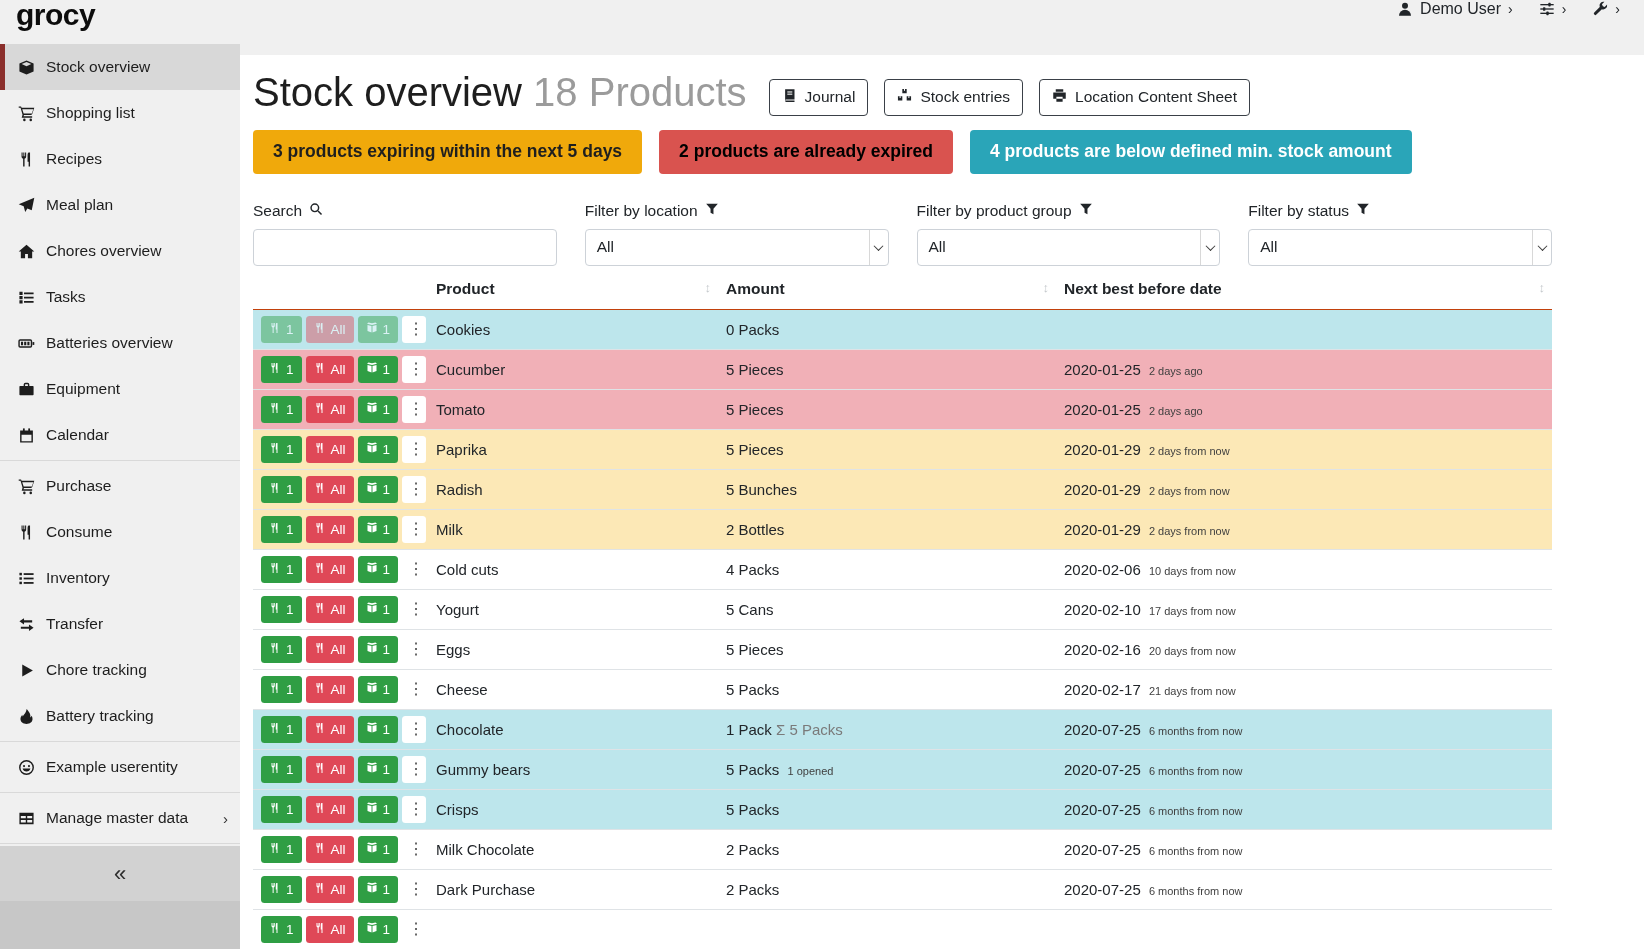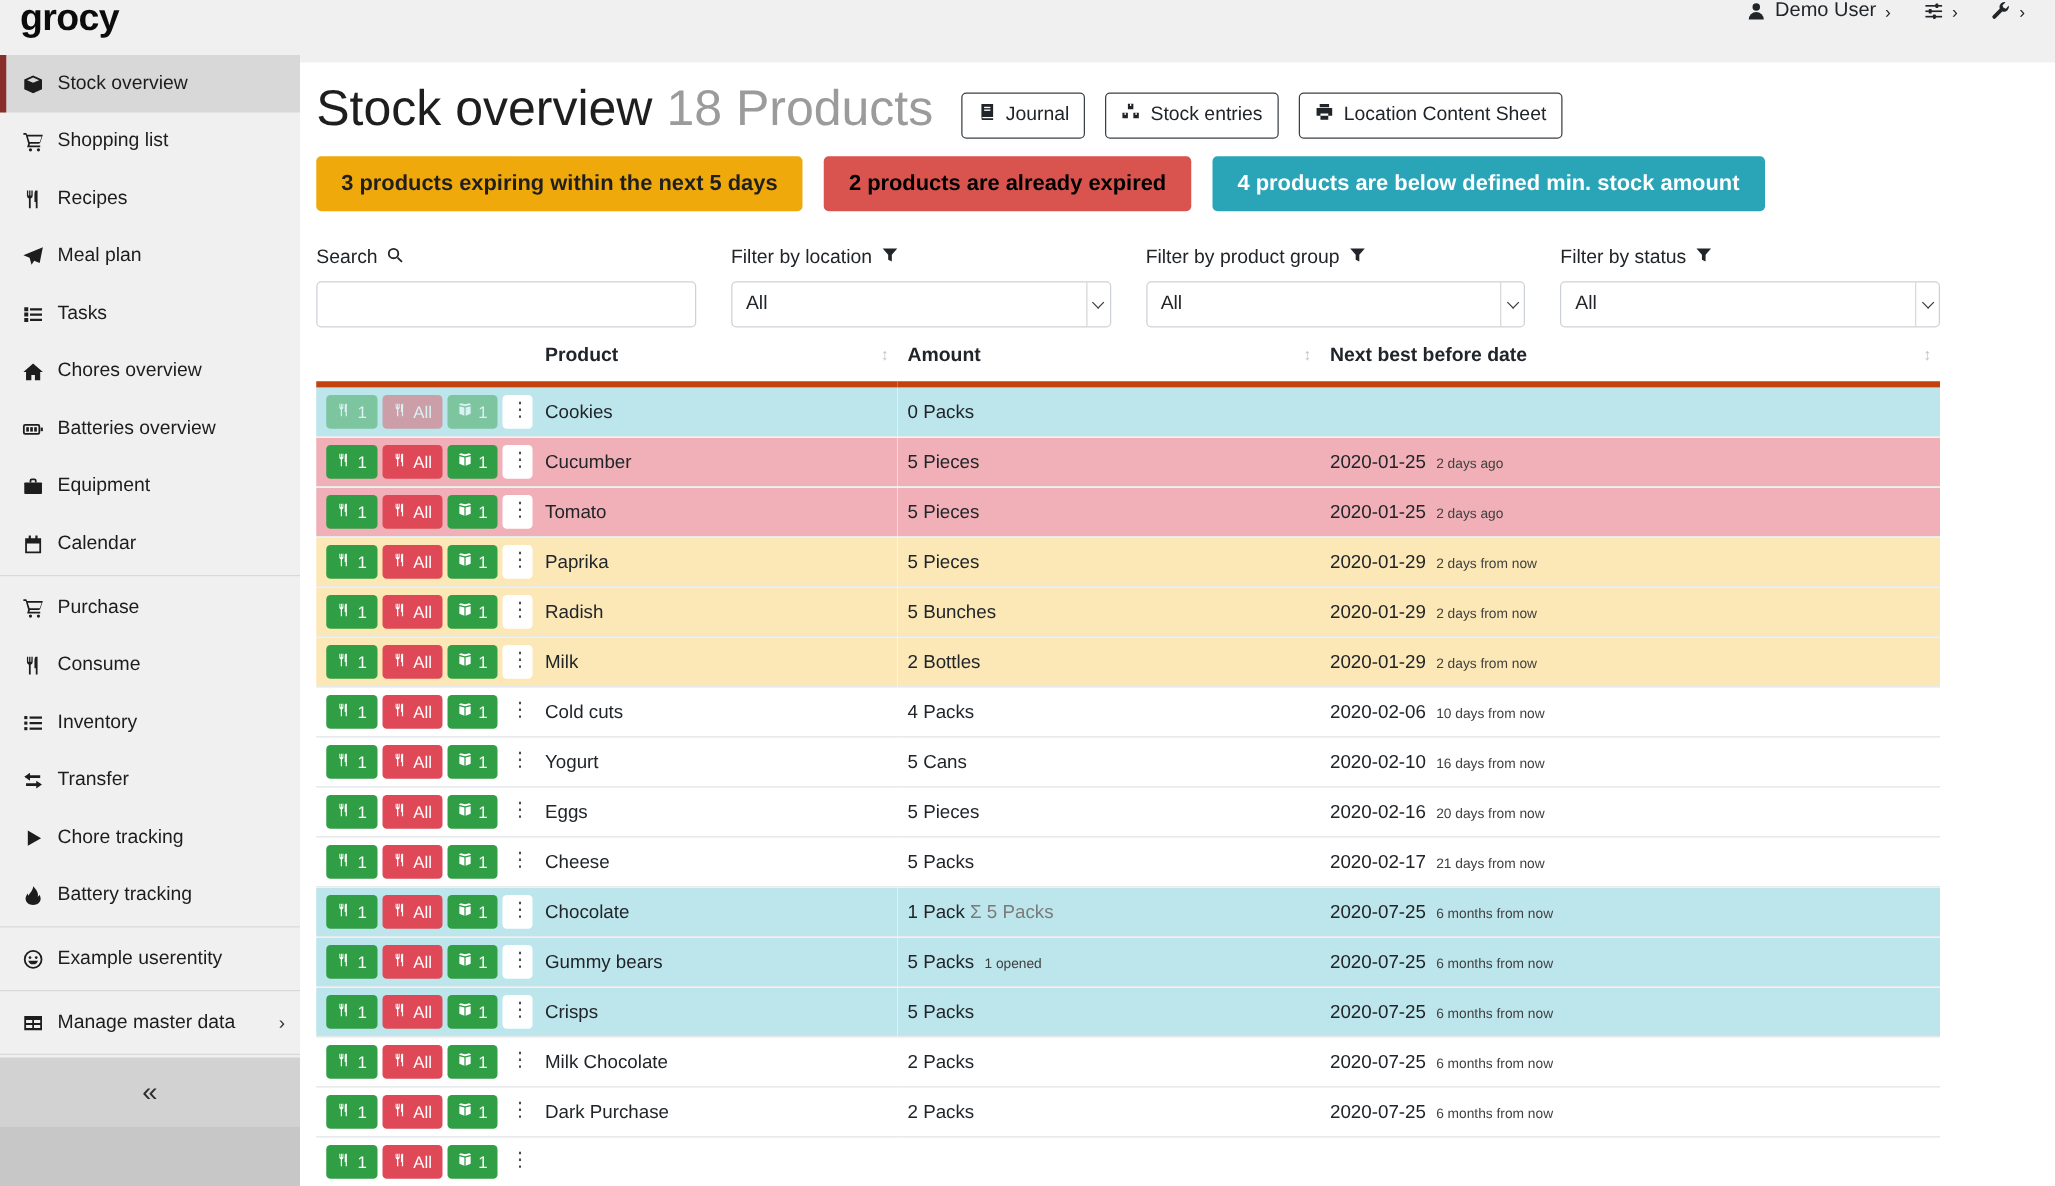--- a/index.html
+++ b/index.html
@@ -52,21 +52,21 @@
   .filter-label { display: flex; align-items: center; gap: 7px; font-size: 15.5px; margin-bottom: 9px; }
   .filter-label svg { width: 14px; height: 14px; }
   .control { height: 37px; border: 1px solid #cdd2d8; border-radius: 4px; background: #fff; width: 100%; font-size: 15.5px; color: #212529; }
   input.control { padding: 0 10px; font-family: inherit; outline: none; }
   .select { position: relative; display: flex; align-items: center; padding: 0 30px 0 11px; cursor: pointer; }
   .arrow-seg { position: absolute; top: 0; right: 0; width: 19px; height: 100%; border-left: 1px solid #d8d8d8; display: flex; align-items: center; justify-content: center; }
   .chevron-down { width: 7px; height: 7px; border-right: 1.6px solid #3b3b3b; border-bottom: 1.6px solid #3b3b3b; transform: rotate(45deg) translate(-1px, -1px); }
 
   
   .stock-table { width: 100%; border-collapse: collapse; margin-top: 10px; table-layout: fixed; }
-  .stock-table th { text-align: left; font-size: 15.5px; font-weight: bold; padding: 4px 8px 11px; border-bottom: 5px solid #c2410c; cursor: pointer; }
+  .stock-table th { text-align: left; font-size: 15.5px; font-weight: bold; padding: 4px 8px 11px; border-bottom: 1px solid #c2410c; cursor: pointer; }
   th .sort { float: right; color: #c3c7cb; font-size: 13px; font-weight: normal; letter-spacing: -1px; }
   .stock-table td { padding: 6px 8px; border-top: 1px solid #dfe3e6; font-size: 15px; height: 40px; vertical-align: middle; white-space: nowrap; overflow: hidden; }
   tr.row-expired   { background: var(--row-expired, #f1b0b7); }
   tr.row-expiring  { background: var(--row-expiring, #fce8b6); }
   tr.row-belowmin  { background: var(--row-belowmin, #bde6ec); }
   tr.disabled .abtn { opacity: .45; }
 
   .abtn { display: inline-flex; align-items: center; gap: 5px; height: 27px; padding: 0 8px; border: none; border-radius: 3.5px; color: #fff; font-size: 13.5px; cursor: pointer; margin-right: 4px; font-family: inherit; vertical-align: middle; }
   .abtn svg { width: 12px; height: 12px; }
   .abtn.green { background: var(--btn-green, #2f9e44); }
@@ -149,32 +149,32 @@
           <span class="ic">
             <svg viewBox="0 0 24 24" fill="currentColor">
               <path d="M23 1 1 10.3l7 2.7 2.2 8 3-4.6 6.2 2.4L23 1z"></path>
             </svg>
           </span>
           <span>Meal plan</span>
         </div>
         <div class="side-item">
           <span class="ic">
             <svg viewBox="0 0 24 24" fill="currentColor">
+              <path d="M12 2.5 23 12h-3v9.5h-6v-6h-4v6H4V12H1L12 2.5z"></path>
+            </svg>
+          </span>
+          <span>Chores overview</span>
+        </div>
+        <div class="side-item">
+          <span class="ic">
+            <svg viewBox="0 0 24 24" fill="currentColor">
               <path d="M2 4h4.5v4.5H2V4zm6.5 1h13.5v2.5H8.5V5zM2 10h4.5v4.5H2V10zm6.5 1h13.5v2.5H8.5V11zM2 16h4.5v4.5H2V16zm6.5 1h13.5v2.5H8.5V17z"></path>
             </svg>
           </span>
           <span>Tasks</span>
-        </div>
-        <div class="side-item">
-          <span class="ic">
-            <svg viewBox="0 0 24 24" fill="currentColor">
-              <path d="M12 2.5 23 12h-3v9.5h-6v-6h-4v6H4V12H1L12 2.5z"></path>
-            </svg>
-          </span>
-          <span>Chores overview</span>
         </div>
         <div class="side-item">
           <span class="ic">
             <svg viewBox="0 0 24 24" fill="currentColor">
               <rect x="1.5" y="7" width="17.5" height="10" rx="1.5" fill="none" stroke="currentColor" stroke-width="2"></rect>
               <rect x="20.5" y="10" width="2.5" height="4"></rect>
               <rect x="4.2" y="9.5" width="3" height="5"></rect>
               <rect x="8.7" y="9.5" width="3" height="5"></rect>
               <rect x="13.2" y="9.5" width="3" height="5"></rect>
             </svg>
@@ -528,21 +528,21 @@
                   </svg></span>1</button><button class="abtn red"><span><svg viewBox="0 0 24 24" fill="currentColor">
                     <path d="M5 2h1.5v5.5h1V2H9v5.5h1V2h1.5v6a3 3 0 0 1-2.25 2.9V22h-2V10.9A3 3 0 0 1 5 8V2z"></path>
                     <path d="M15 2h2v20h-2v-7h-1.5V6c0-2.2.7-4 1.5-4z"></path>
                   </svg></span>All</button><button class="abtn green"><span><svg viewBox="0 0 24 24" fill="currentColor">
                     <path d="M2 3.5 12 6 22 3.5 19 1l-7 1.7L5 1 2 3.5z"></path>
                     <path d="M3 5.8 11 8v13l-8-3V5.8z"></path>
                     <path d="M21 5.8 13 8v13l8-3V5.8z"></path>
                   </svg></span>1</button><button class="menu-btn">⋮</button></td>
             <td class="cell-product">Yogurt</td>
             <td class="cell-amount"><span>5 Cans</span></td>
-            <td class="cell-date"><span>2020-02-10</span> <span class="note">16 days from now</span></td>
+            <td class="cell-date"><span>2020-02-10</span> <span class="note">17 days from now</span></td>
           </tr>
           <tr>
             <td class="cell-actions"><button class="abtn green"><span><svg viewBox="0 0 24 24" fill="currentColor">
                     <path d="M5 2h1.5v5.5h1V2H9v5.5h1V2h1.5v6a3 3 0 0 1-2.25 2.9V22h-2V10.9A3 3 0 0 1 5 8V2z"></path>
                     <path d="M15 2h2v20h-2v-7h-1.5V6c0-2.2.7-4 1.5-4z"></path>
                   </svg></span>1</button><button class="abtn red"><span><svg viewBox="0 0 24 24" fill="currentColor">
                     <path d="M5 2h1.5v5.5h1V2H9v5.5h1V2h1.5v6a3 3 0 0 1-2.25 2.9V22h-2V10.9A3 3 0 0 1 5 8V2z"></path>
                     <path d="M15 2h2v20h-2v-7h-1.5V6c0-2.2.7-4 1.5-4z"></path>
                   </svg></span>All</button><button class="abtn green"><span><svg viewBox="0 0 24 24" fill="currentColor">
                     <path d="M2 3.5 12 6 22 3.5 19 1l-7 1.7L5 1 2 3.5z"></path>

